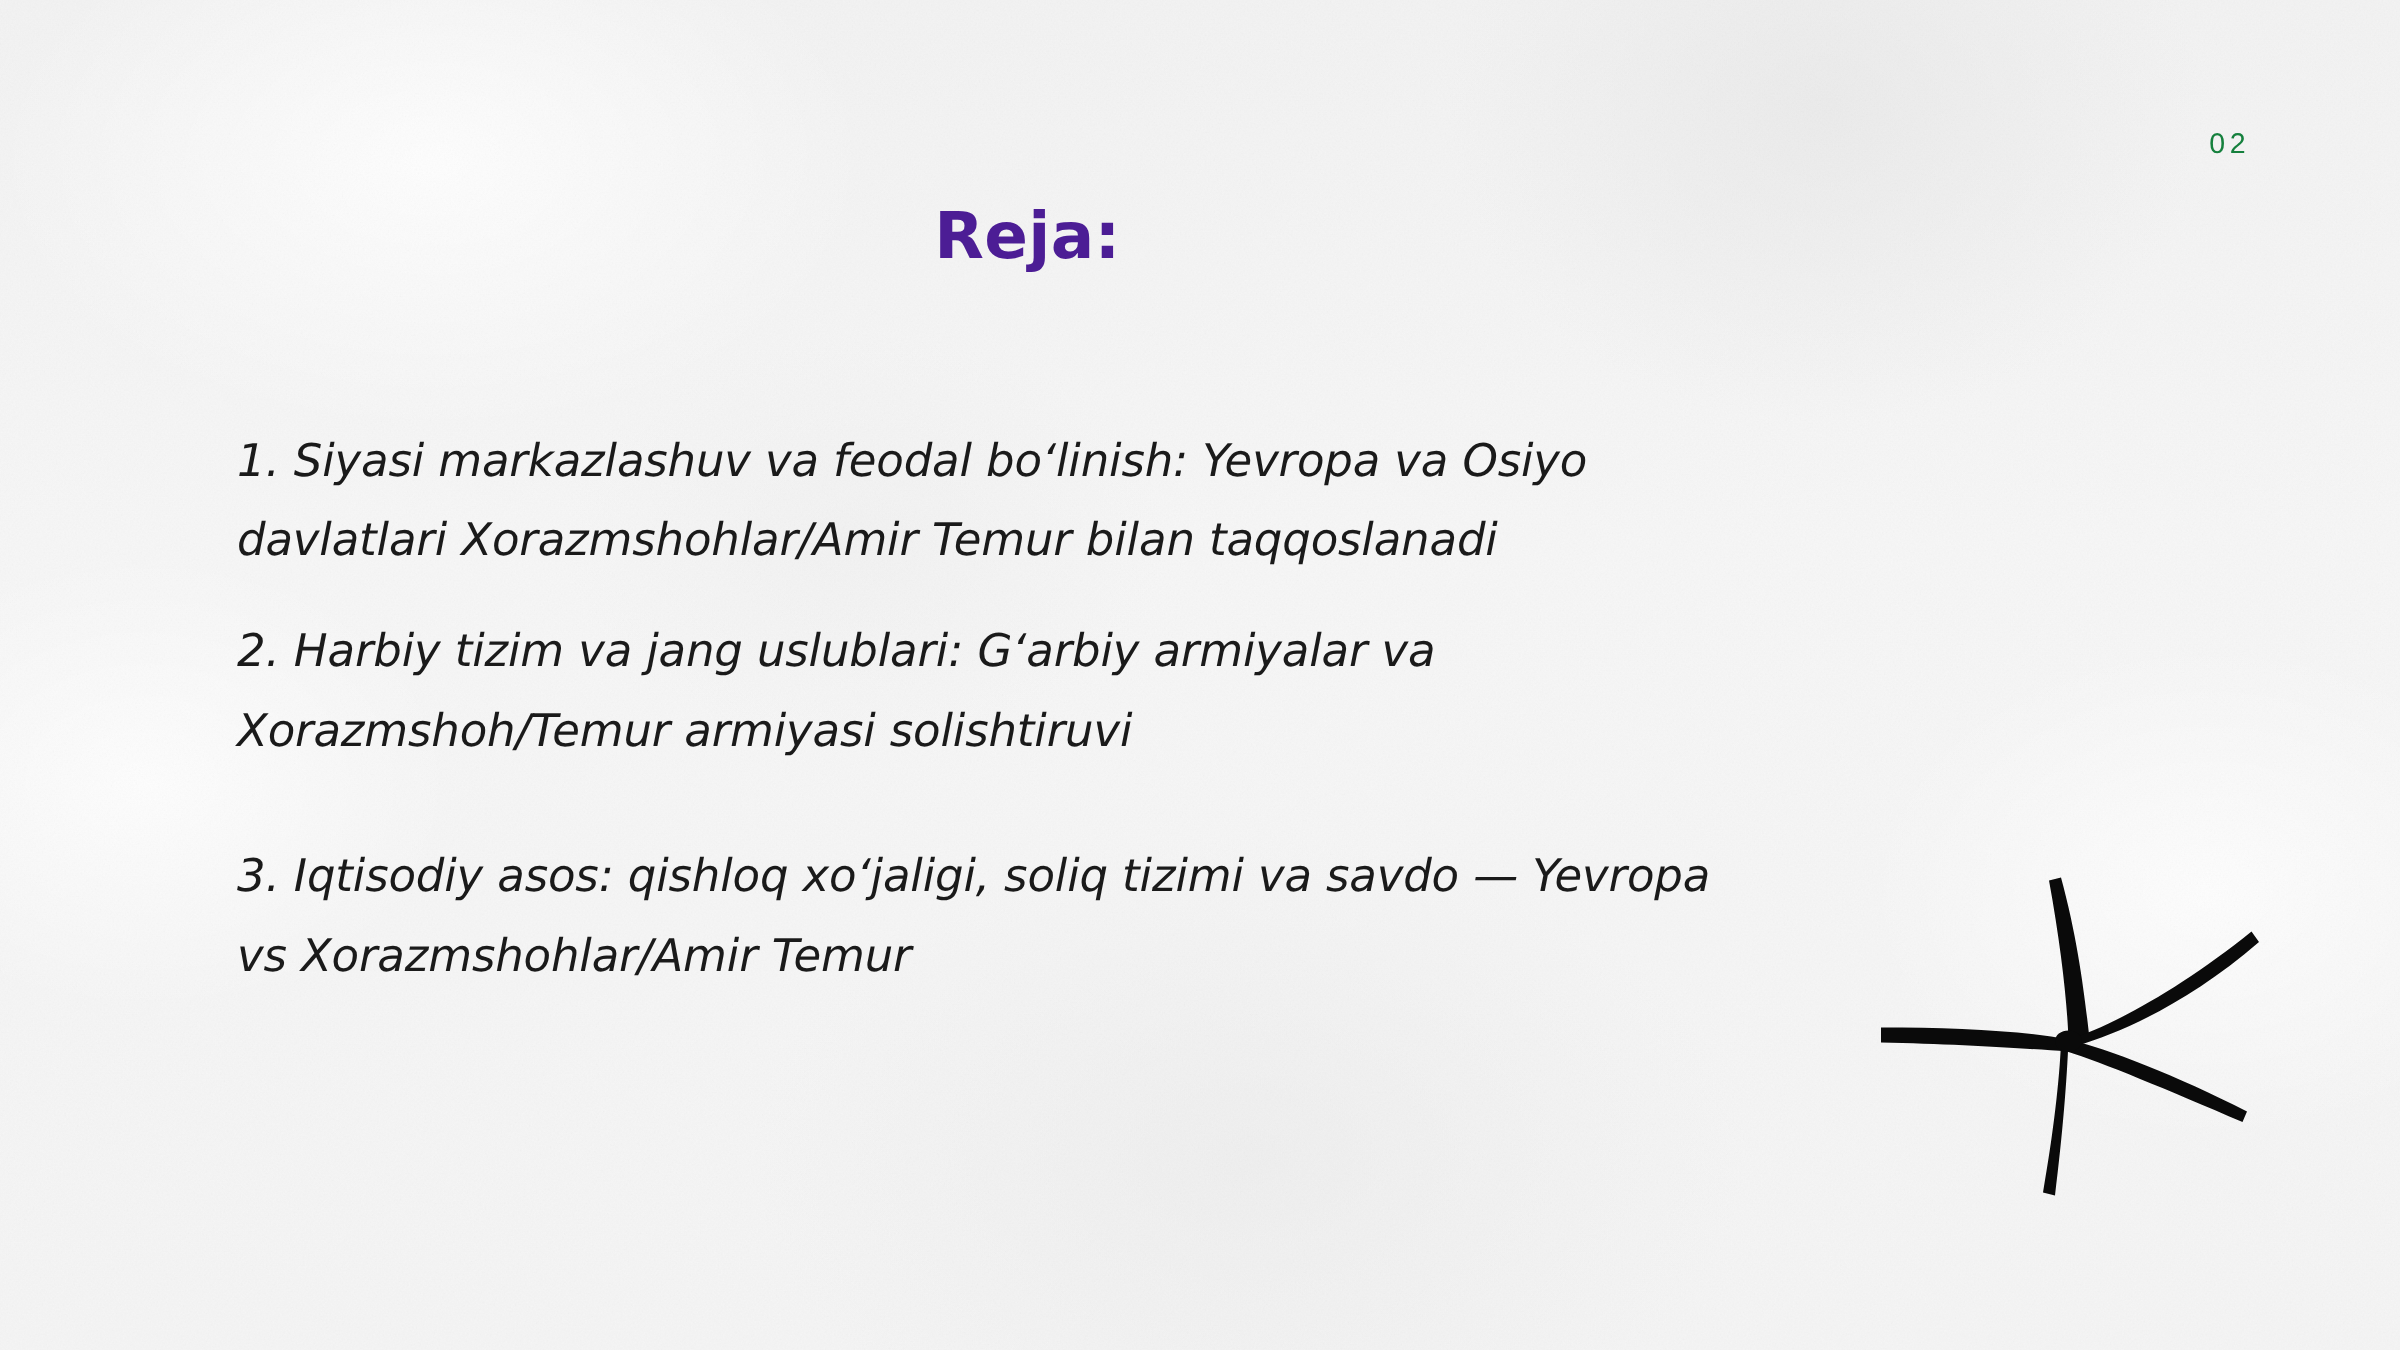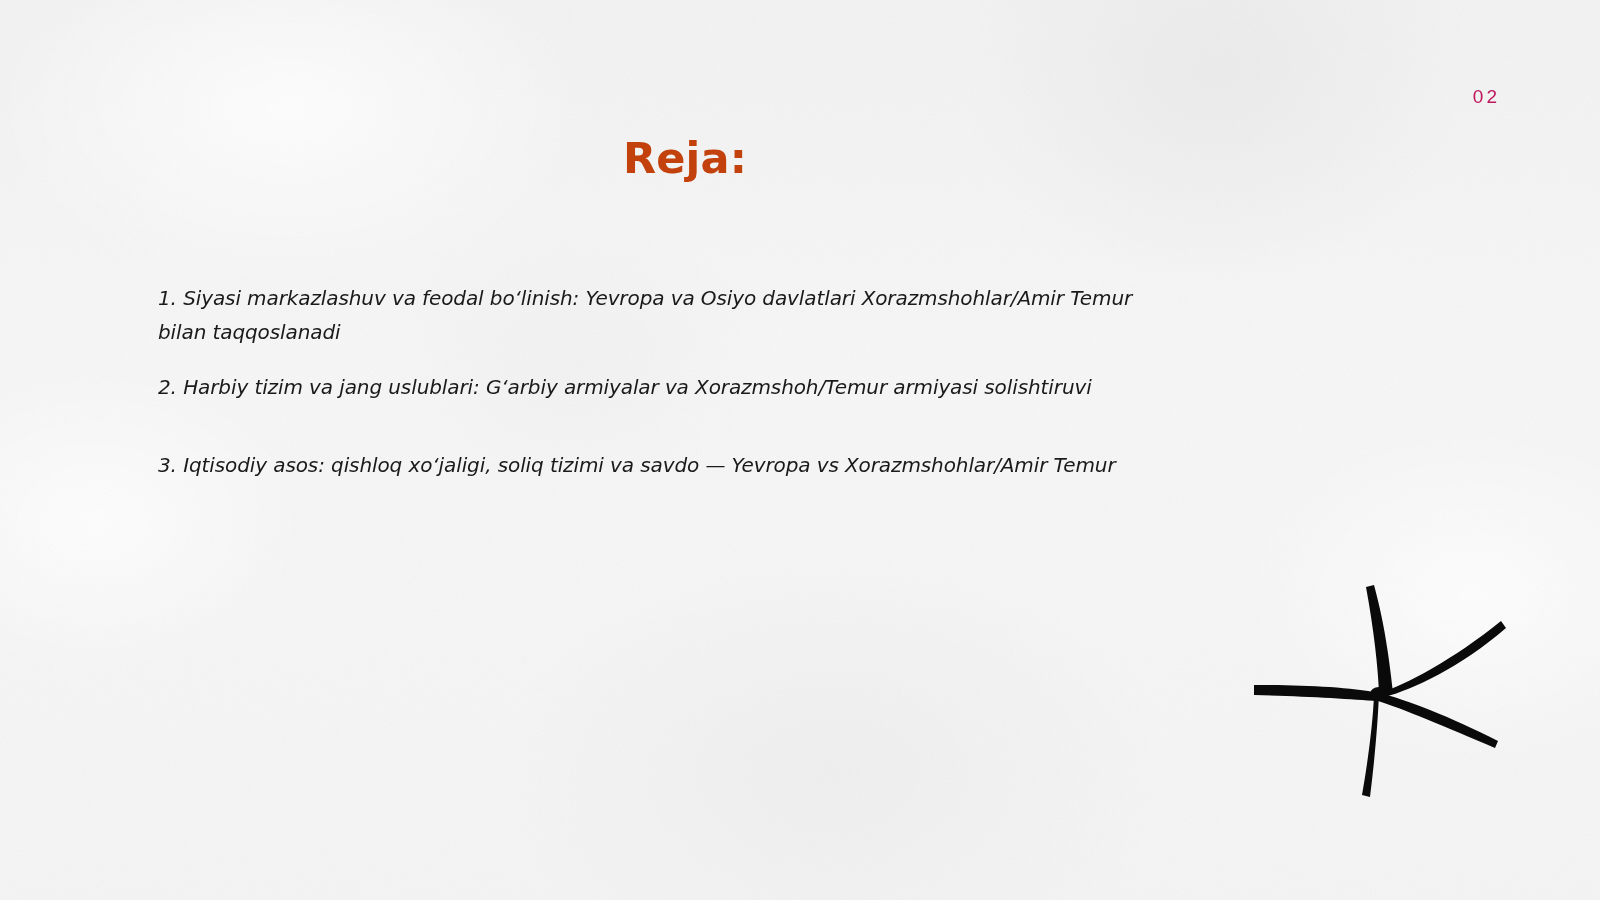--- a/index.html
+++ b/index.html
@@ -46,51 +46,51 @@
     opacity: 0.55;
   }
 
   
   #page-number {
     position: absolute;
     top: 86px;
     right: 100px;
     font-size: 19px;
     letter-spacing: 3px;
-    color: #be185d;
+    color: #15803d;
     font-family: "Liberation Sans", sans-serif;
     font-weight: 400;
   }
 
   
   #slide-title {
     position: absolute;
     top: 133px;
     left: 0;
     width: 1370px;
     text-align: center;
     font-size: 43px;
     font-weight: bold;
-    color: #c2410c;
+    color: #4c1d95;
     letter-spacing: 0.2px;
     font-family: "DejaVu Sans", sans-serif;
   }
 
   
   #plan-list {
     position: absolute;
     top: 281px;
     left: 158px;
     width: 990px;
   }
 
   .plan-item {
     font-style: italic;
-    font-size: 20px;
-    line-height: 34px;
+    font-size: 30px;
+    line-height: 53px;
     color: #1a1a1a;
     font-family: "DejaVu Sans", sans-serif;
     margin-bottom: 21px;
     letter-spacing: -0.1px;
   }
 
   .plan-item:last-child { margin-bottom: 0; margin-top: 44px; }
 
   
   #sparkle {

